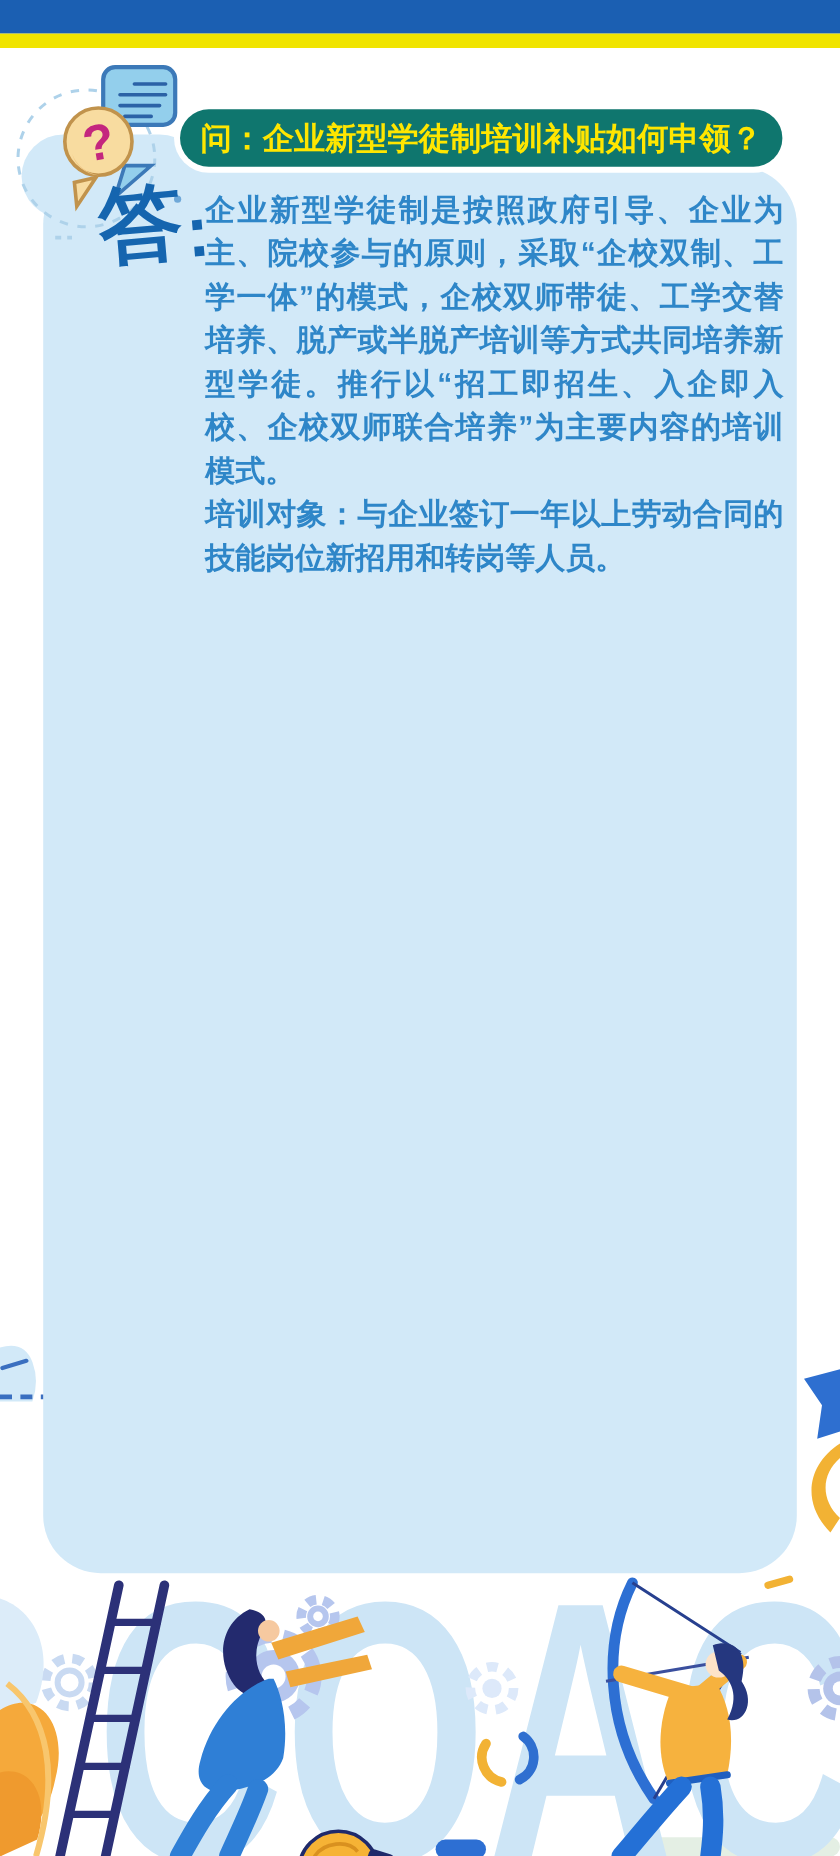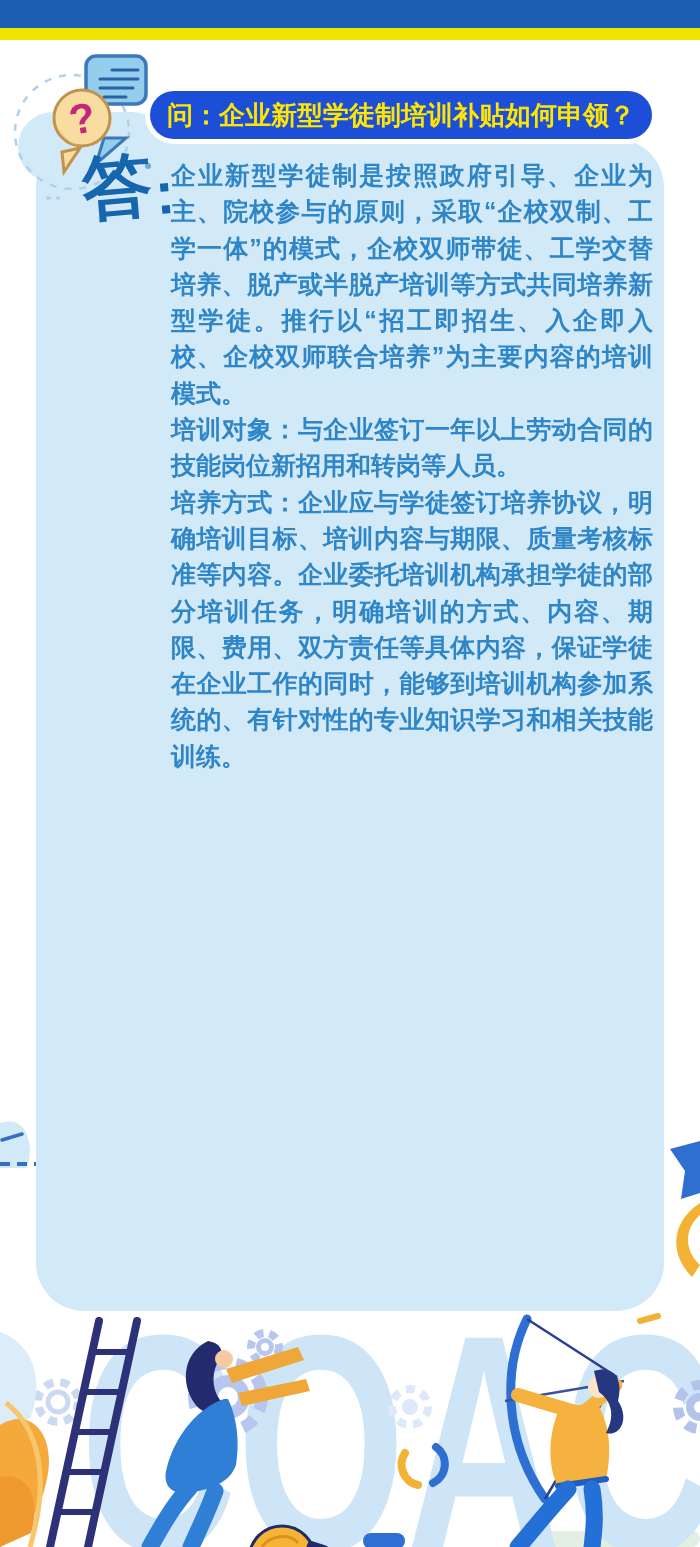--- a/index.html
+++ b/index.html
@@ -7,21 +7,21 @@
         font-family:"Liberation Sans","DejaVu Sans",sans-serif;}
   .bar-blue{position:absolute;left:0;top:0;width:700px;height:28px;background:#1b5fb2;}
   .bar-yellow{position:absolute;left:0;top:28px;width:700px;height:12px;background:#f0e400;}
 
   .panel{position:absolute;left:36px;top:139px;width:628px;height:1172px;
          background:#d2e9f8;border-radius:48px;}
   .panel-bump{position:absolute;left:18px;top:112px;width:150px;height:70px;
          background:#d2e9f8;border-radius:36px;}
 
   .question-pill{position:absolute;left:150px;top:91px;width:502px;height:48px;
-         background:#1d4ed8;border-radius:24px;box-shadow:0 0 0 5px #ffffff;
+         background:#0f766e;border-radius:24px;box-shadow:0 0 0 5px #ffffff;
          display:flex;align-items:center;justify-content:center;}
   .question-pill span{color:#ffe600;font-size:26px;font-weight:bold;letter-spacing:0px;white-space:nowrap;}
 
   .answer-label{position:absolute;left:82px;top:150px;color:#1565af;font-weight:bold;
          transform:rotate(-5deg);display:flex;align-items:flex-start;}
   .answer-char{font-size:70px;line-height:1;}
   .answer-colon{font-size:56px;line-height:1;margin-left:-16px;margin-top:18px;}
 
   .body-text{position:absolute;left:171px;top:157px;width:482px;
          font-size:25px;line-height:36.3px;font-weight:700;color:#2e86c8;
@@ -68,21 +68,20 @@
 
   <div class="answer-label">
     <span class="answer-char">答</span>
     <span class="answer-colon">：</span>
   </div>
 
   <div class="body-text">
 
   <p>企业新型学徒制是按照政府引导、企业为主、院校参与的原则，采取“企校双制、工学一体”的模式，企校双师带徒、工学交替培养、脱产或半脱产培训等方式共同培养新型学徒。推行以“招工即招生、入企即入校、企校双师联合培养”为主要内容的培训模式。</p>
       <p>培训对象：与企业签订一年以上劳动合同的技能岗位新招用和转岗等人员。</p>
-      <p>培养方式：企业应与学徒签订培养协议，明确培训目标、培训内容与期限、质量考核标准等内容。企业委托培训机构承担学徒的部分培训任务，明确培训的方式、内容、期限、费用、双方责任等具体内容，保证学徒在企业工作的同时，能够到培训机构参加系统的、有针对性的专业知识学习和相关技能训练。</p>
     </div>
 
   <svg class="left-decor" viewBox="0 0 44 70">
     <path d="M0 8 Q20 2 27 20 Q33 36 27 53 L0 53 Z" fill="#d2e9f8"></path>
     <path d="M2 25 L22 19" stroke="#3a6fc0" stroke-width="3.5" stroke-linecap="round"></path>
     <path d="M0 49 H36" stroke="#3a6fc0" stroke-width="4" stroke-dasharray="10 7"></path>
   </svg>
 
   <svg class="right-decor" viewBox="0 0 40 150">
     <path d="M10 14 L40 6 L40 58 L21 64 L25 36 Z" fill="#2e6fd0"></path>

